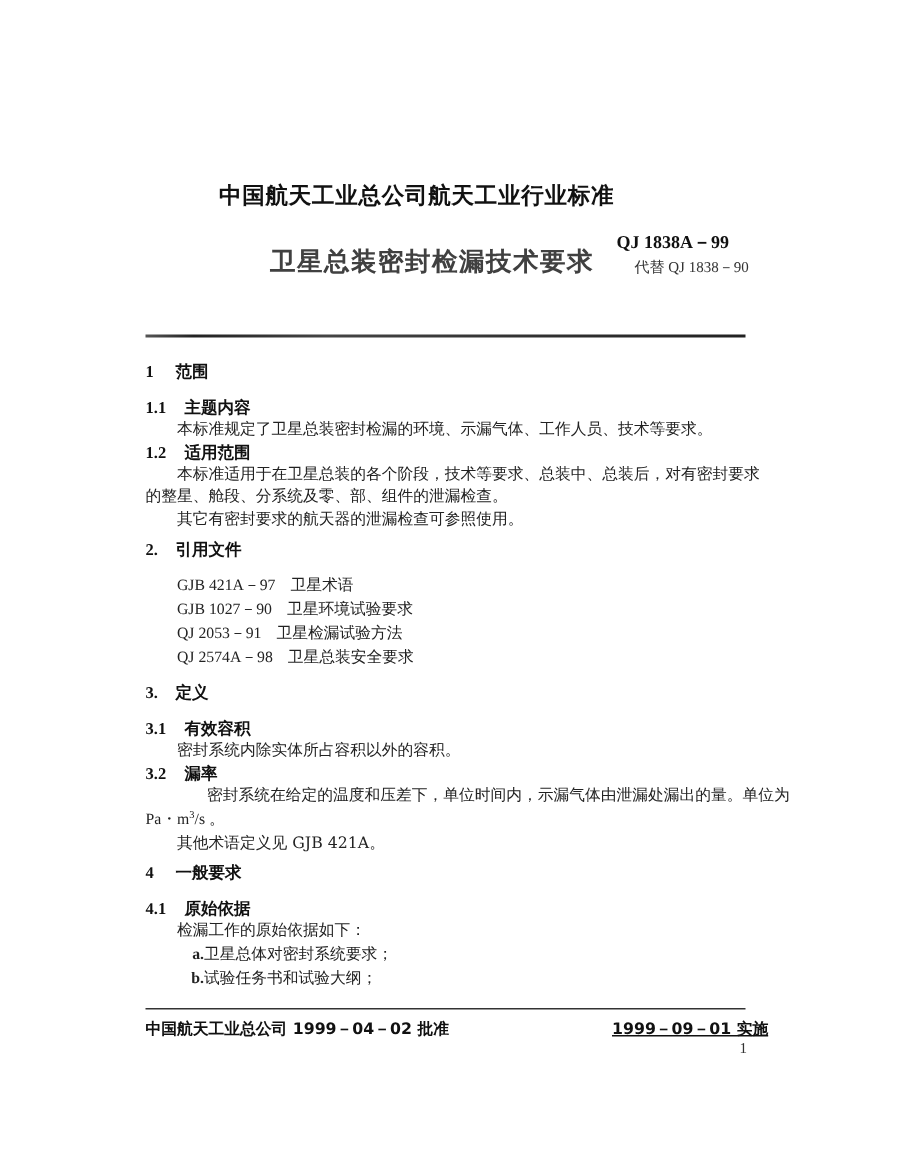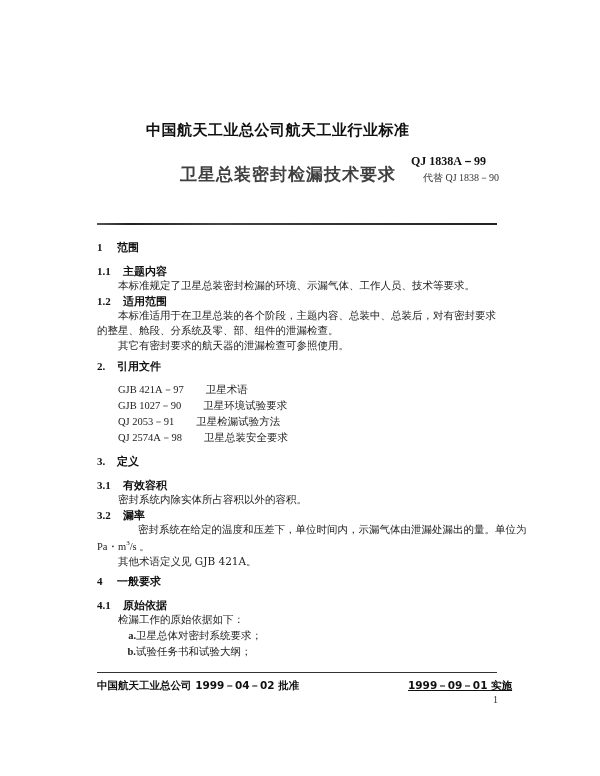--- a/index.html
+++ b/index.html
@@ -11,21 +11,21 @@
     .doc-title { left: 180px; top: 163px; font-family: "DejaVu Sans", sans-serif; font-weight: bold; font-size: 17px; letter-spacing: 1px; color: #404040; }
     .replaces { left: 423px; top: 171px; font-family: "Liberation Serif", serif; font-size: 10px; color: #333; }
     .rule-top { left: 97px; top: 223px; width: 400px; height: 2px; background: linear-gradient(90deg,#555 0%,#222 8%,#444 30%,#333 60%,#222 100%); }
     .rule-bottom { left: 97px; top: 672px; width: 400px; height: 1px; background: #333; }
     .h1 { font-family: "DejaVu Sans", sans-serif; font-weight: bold; font-size: 11px; color: #111; }
     .h1 .num { display: inline-block; width: 20px; font-family: "Liberation Serif", serif; }
     .h2 { font-family: "DejaVu Sans", sans-serif; font-weight: bold; font-size: 11px; color: #111; }
     .h2 .num { display: inline-block; width: 26px; font-family: "Liberation Serif", serif; }
     .p { font-size: 10.5px; color: #222; text-align: right; }
     .ref { font-size: 10.5px; color: #222; left: 118px; }
-    .ref .code { display: inline-block; font-family: "Liberation Serif", serif; margin-right: 22px; }
+    .ref .code { display: inline-block; font-family: "Liberation Serif", serif; margin-right: 10px; }
     .item .mark { display: inline-block; width: 18px; font-family: "Liberation Serif", serif; font-weight: bold; }
     .footer-left { left: 97px; top: 679px; font-family: "DejaVu Sans", sans-serif; font-weight: bold; font-size: 10.5px; color: #111; }
     .footer-right { left: 408px; top: 679px; font-family: "DejaVu Sans", sans-serif; font-weight: bold; font-size: 10.5px; color: #111; text-decoration: underline; }
     .page-num { left: 493px; top: 694px; font-family: "Liberation Serif", serif; font-size: 10px; color: #333; }
     sup { font-size: 7px; }
   </style>
 </head>
 <body>
 
 <div>
@@ -40,21 +40,21 @@
   <div class="abs h1" style="left:97px; top:240px;">
     <span class="num">1</span><span>范围</span>
   </div>
   <div class="abs h2" style="left:97px; top:264px;">
     <span class="num">1.1</span><span>主题内容</span>
   </div>
   <div class="abs p" style="left:118px; top:279px;">本标准规定了卫星总装密封检漏的环境、示漏气体、工作人员、技术等要求。</div>
   <div class="abs h2" style="left:97px; top:294px;">
     <span class="num">1.2</span><span>适用范围</span>
   </div>
-  <div class="abs p" style="left:118px; top:309px;">本标准适用于在卫星总装的各个阶段，主题内容、总装中、总装后，对有密封要求</div>
+  <div class="abs p" style="left:118px; top:309px;">本标准适用于在卫星总装的各个阶段，技术等要求、总装中、总装后，对有密封要求</div>
   <div class="abs p" style="left:97px; top:324px;">的整星、舱段、分系统及零、部、组件的泄漏检查。</div>
   <div class="abs p" style="left:118px; top:339px;">其它有密封要求的航天器的泄漏检查可参照使用。</div>
 
   <div class="abs h1" style="left:97px; top:359px;">
     <span class="num">2.</span><span>引用文件</span>
   </div>
   <div class="abs ref" style="top:383px;">
     <span class="code">GJB 421A－97</span><span>卫星术语</span>
   </div>
   <div class="abs ref" style="top:399px;">

